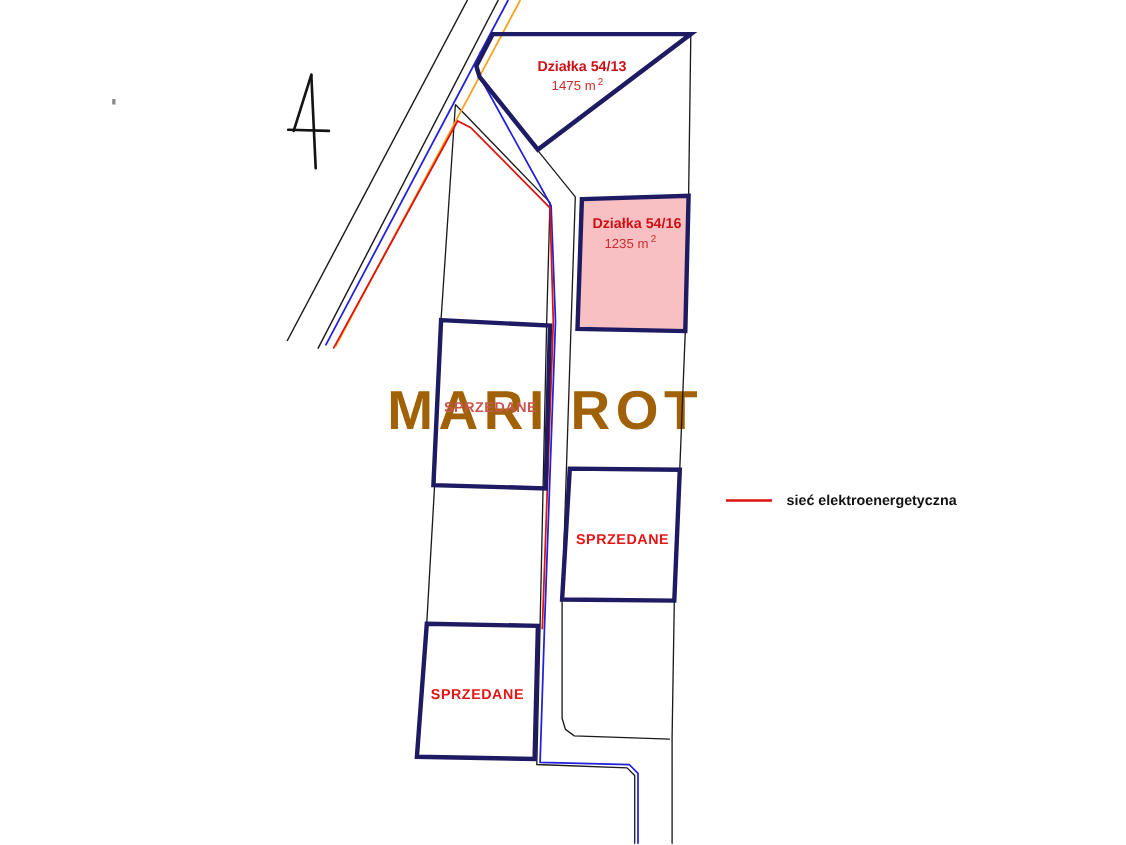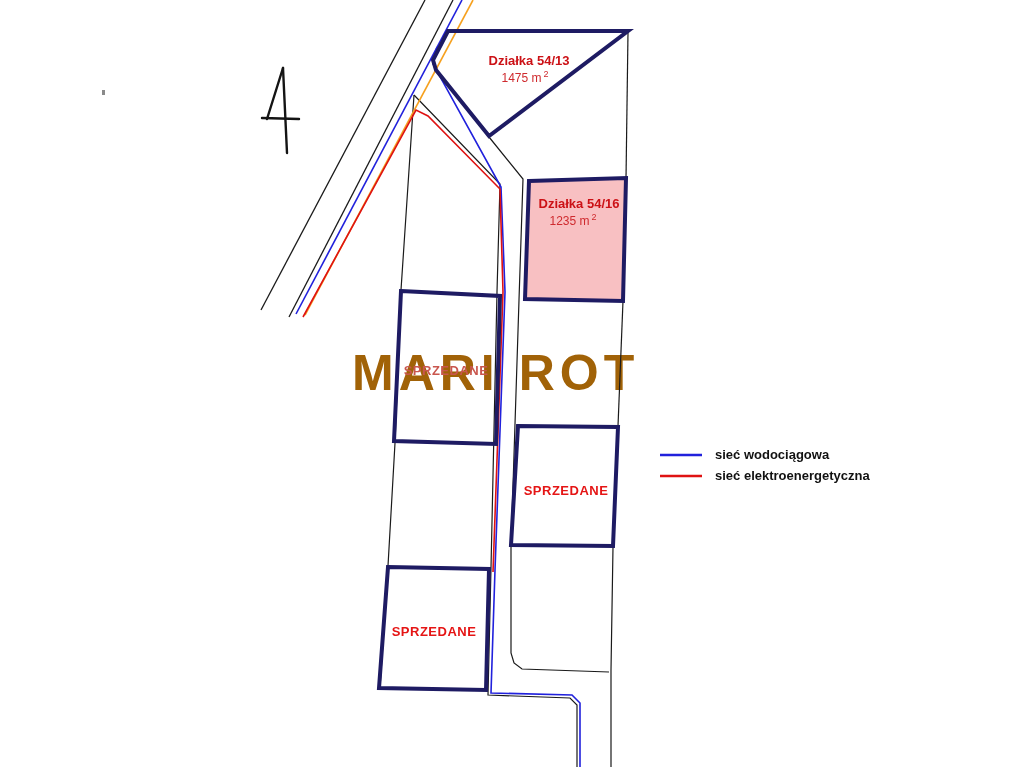--- a/index.html
+++ b/index.html
@@ -91,25 +91,19 @@
   <div class="map-label plot-title" id="lbl-5416-title">Działka 54/16</div>
   <div class="map-label plot-area" id="lbl-5416-area"><span>1235 m</span><sup>2</sup></div>
 
   <div class="map-label sold muted" id="lbl-sold-l1">SPRZEDANE</div>
   <div class="map-label sold" id="lbl-sold-r3">SPRZEDANE</div>
   <div class="map-label sold" id="lbl-sold-l3">SPRZEDANE</div>
 
   <div class="legend">
     <div class="legend-row">
       <svg class="legend-swatch" viewBox="0 0 42 4">
-        <line x1="0" y1="2" x2="42" y2="2" stroke-width="2.4" stroke="#2121dc"></line>
-      </svg>
-      <span class="legend-label">sieć wodociągowa</span>
-    </div>
-    <div class="legend-row">
-      <svg class="legend-swatch" viewBox="0 0 42 4">
         <line x1="0" y1="2" x2="42" y2="2" stroke-width="2.4" stroke="#df1212"></line>
       </svg>
       <span class="legend-label">sieć elektroenergetyczna</span>
     </div>
   </div>
 
 </div>
 
 </body></html>

